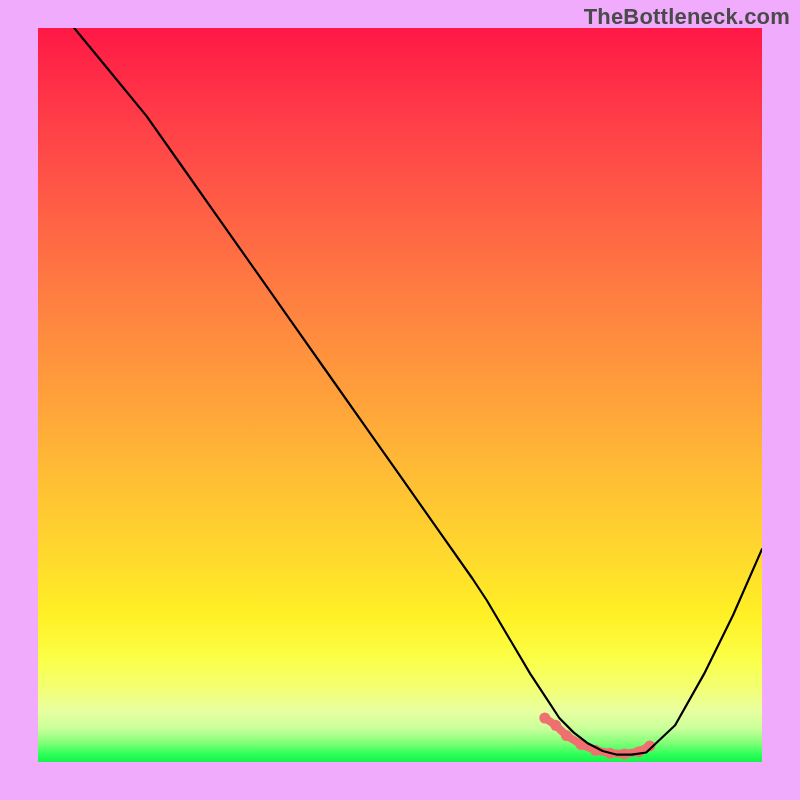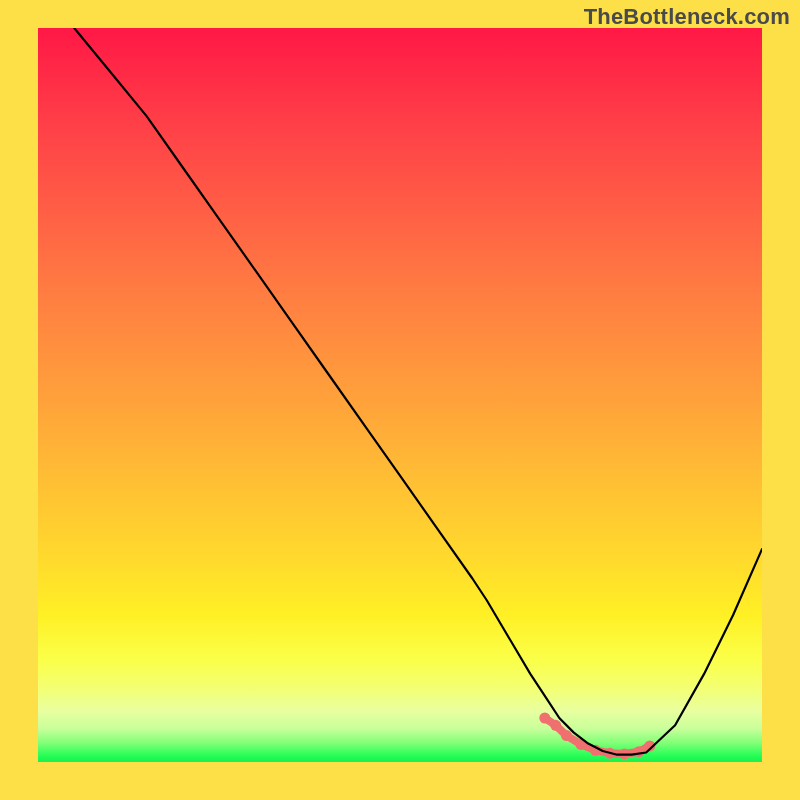--- a/index.html
+++ b/index.html
@@ -8,21 +8,21 @@
     width: 800px;
     height: 800px;
     background: #000;
     overflow: hidden;
     font-family: Arial, Helvetica, sans-serif;
   }
   .frame {
     position: relative;
     width: 800px;
     height: 800px;
-    background: #fde047;
+    background: #f0abfc;
     text-align: center;
   }
   .watermark {
     position: absolute;
     top: 4px;
     right: 10px;
     color: #4a4a4a;
     font-size: 22px;
     font-weight: 600;
     letter-spacing: 0.2px;

